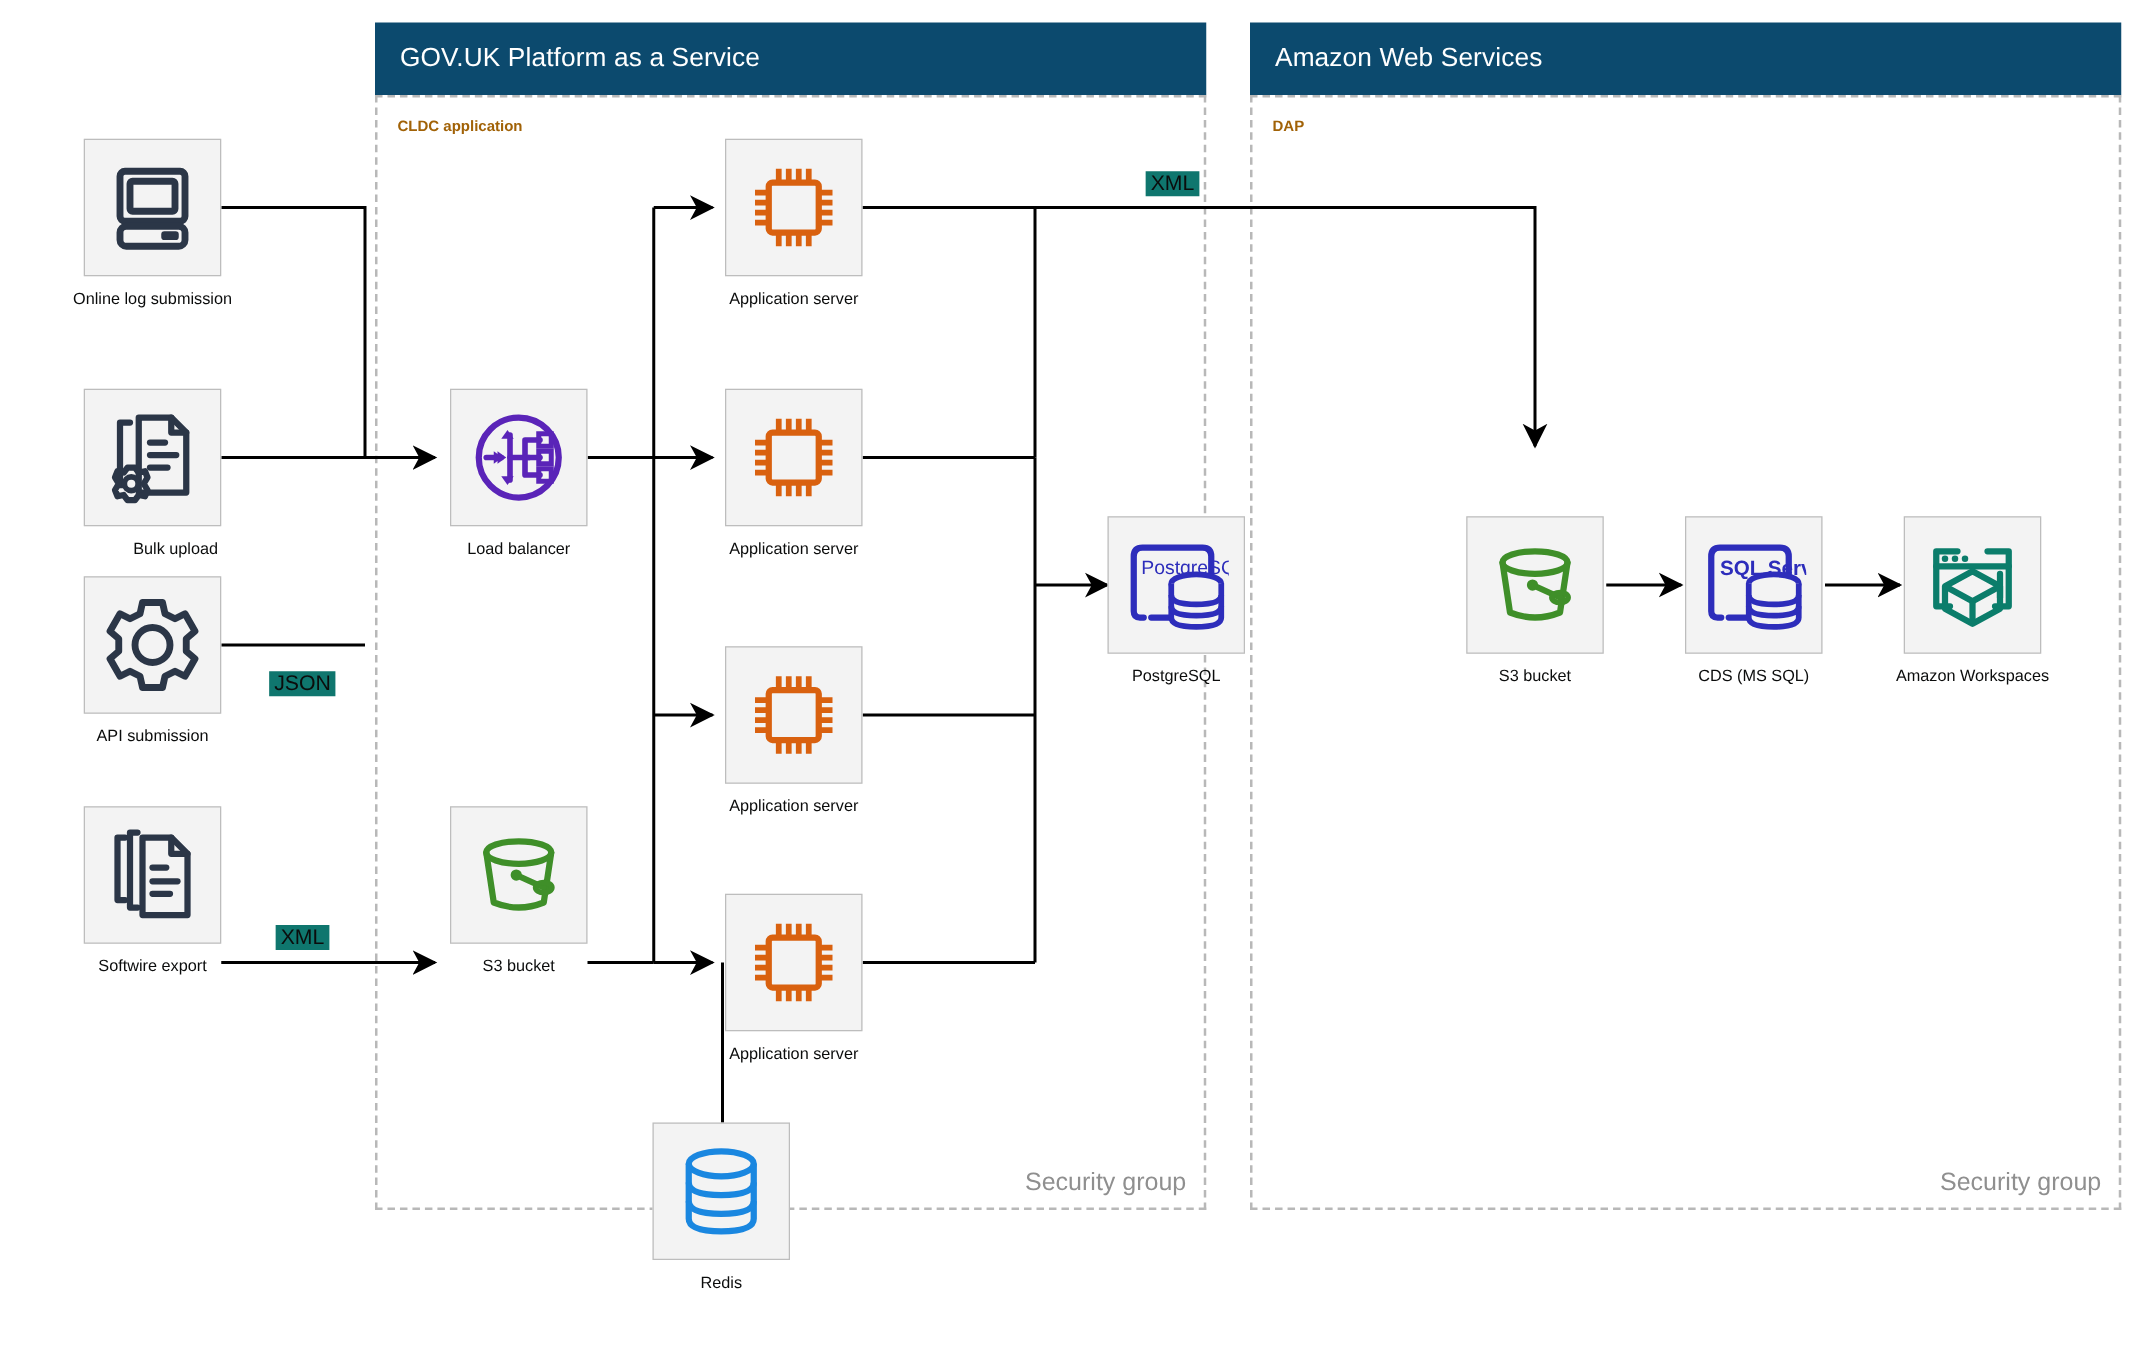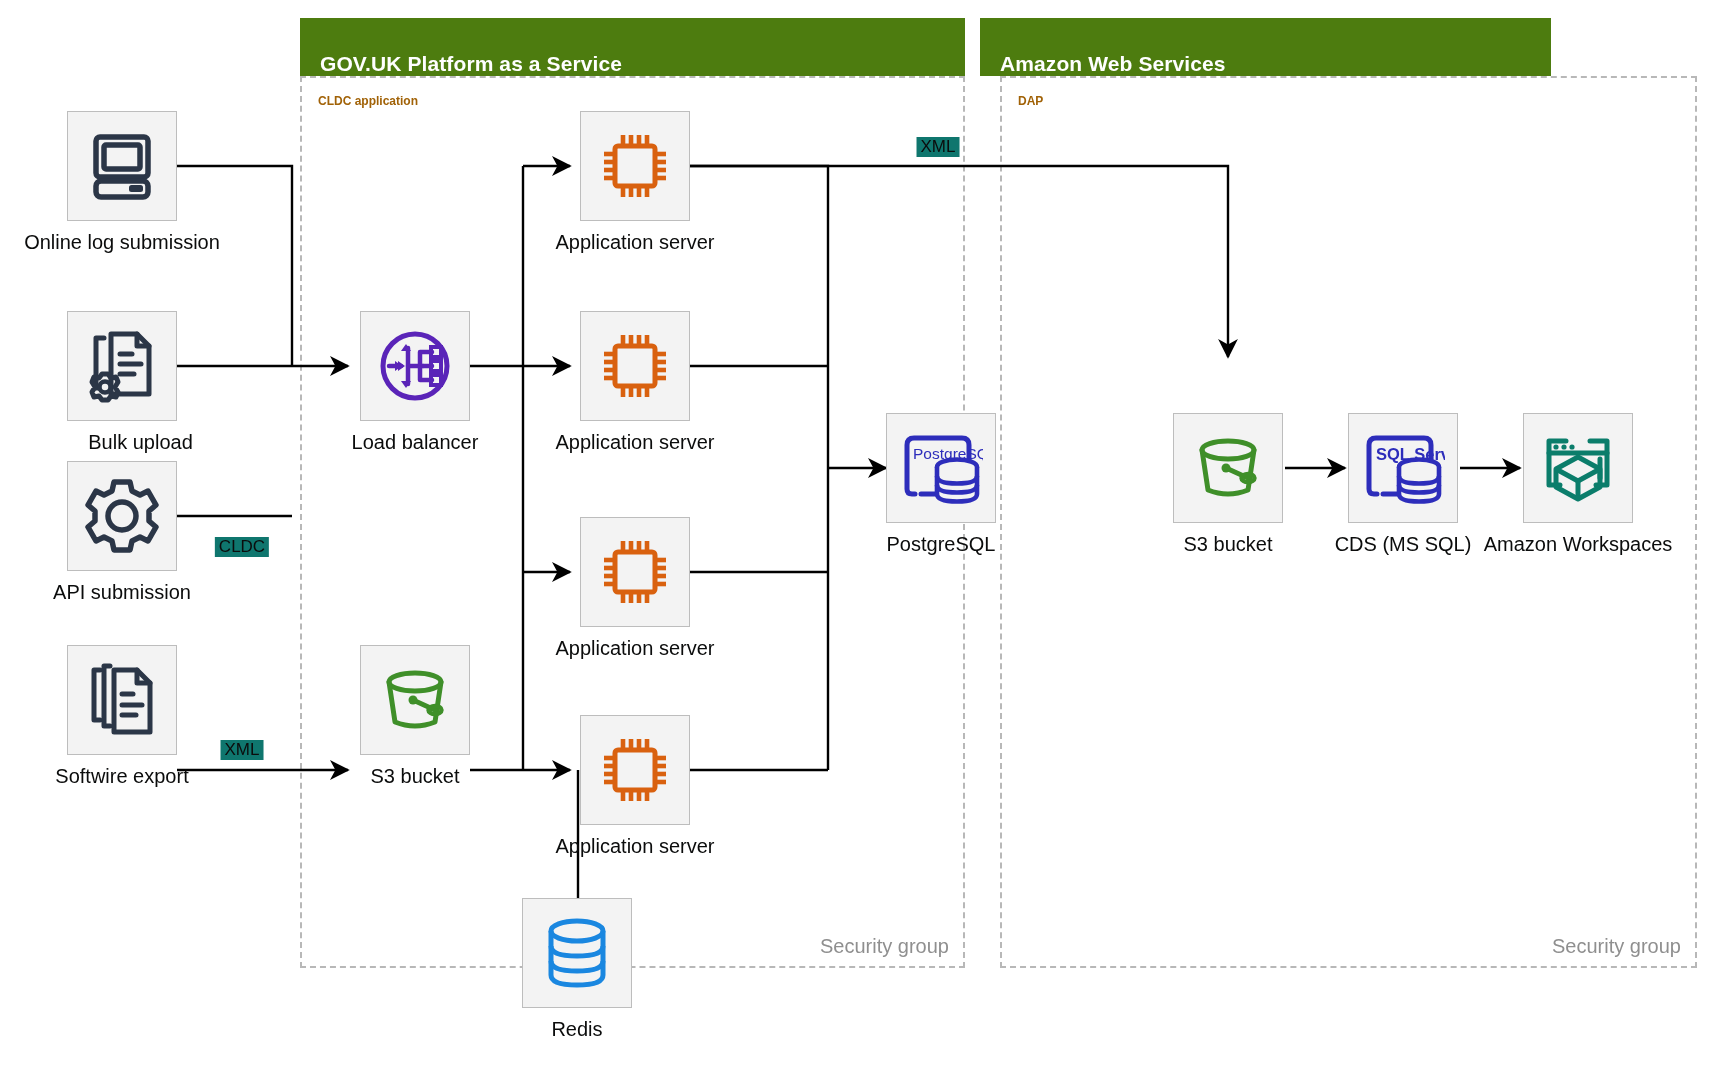--- a/index.html
+++ b/index.html
@@ -16,26 +16,26 @@
     position: relative;
     width: 1712px;
     height: 1082px;
     overflow: hidden;
     background: #ffffff;
   }
 
   
   .zone-header {
     position: absolute;
-    background: #4d7c0f;
+    background: #0c4a6e;
     color: #ffffff;
-    font-weight: bold;
+    font-weight: normal;
     font-size: 21px;
     display: flex;
-    align-items: flex-end;
+    align-items: center;
     padding-left: 20px;
     box-sizing: border-box;
     letter-spacing: 0.1px;
   }
 
   
   .security-group {
     position: absolute;
     border: 2px dashed #b8b8b8;
     box-sizing: border-box;
@@ -65,21 +65,21 @@
     background: #f3f3f3;
     border: 1.5px solid #bdbdbd;
     box-sizing: border-box;
     display: flex;
     align-items: center;
     justify-content: center;
   }
   .node svg { display: block; }
   .node-label {
     position: absolute;
-    font-size: 20px;
+    font-size: 13px;
     color: #0b0c0c;
     text-align: center;
     white-space: nowrap;
     transform: translateX(-50%);
   }
 
   
   .edge-label {
     position: absolute;
     font-size: 17px;
@@ -106,21 +106,21 @@
 <div id="stage">
 
   <div class="zone-header" style="left:300px; top:18px; width:665px; height:58px;">
     <span>GOV.UK Platform as a Service</span>
   </div>
   <div class="security-group" style="left:300px; top:76px; width:665px; height:892px;">
     <span class="sg-label">Security group</span>
   </div>
   <div class="subzone-label" style="left:318px; top:94px;">CLDC application</div>
 
-  <div class="zone-header" style="left:980px; top:18px; width:571px; height:58px;">
+  <div class="zone-header" style="left:1000px; top:18px; width:697px; height:58px;">
     <span>Amazon Web Services</span>
   </div>
   <div class="security-group" style="left:1000px; top:76px; width:697px; height:892px;">
     <span class="sg-label">Security group</span>
   </div>
   <div class="subzone-label" style="left:1018px; top:94px;">DAP</div>
 
   <svg id="wires" viewBox="0 0 1712 1082">
     <defs>
       <marker id="arrow" viewBox="0 0 12 12" refX="10" refY="6" markerWidth="9" markerHeight="9" orient="auto-start-reverse">
@@ -459,17 +459,17 @@
         <g fill="none" stroke="#0b7d6b" stroke-width="5" stroke-linejoin="round">
           <path d="M 40 29 L 62 41 L 62 59 L 40 71 L 18 59 L 18 41 Z"></path>
           <path d="M 18 41 L 40 53 L 62 41"></path>
           <path d="M 40 53 L 40 71"></path>
         </g>
       </svg>
     </span>
   </div>
   <div class="node-label" style="left:1578px; top:533px;">Amazon Workspaces</div>
 
-  <div class="edge-label" style="left:242px; top:537px;">CLDC</div>
+  <div class="edge-label" style="left:242px; top:537px;">JSON</div>
   <div class="edge-label" style="left:242px; top:740px;">XML</div>
   <div class="edge-label" style="left:938px; top:137px;">XML</div>
 
 </div>
 
 </body></html>

